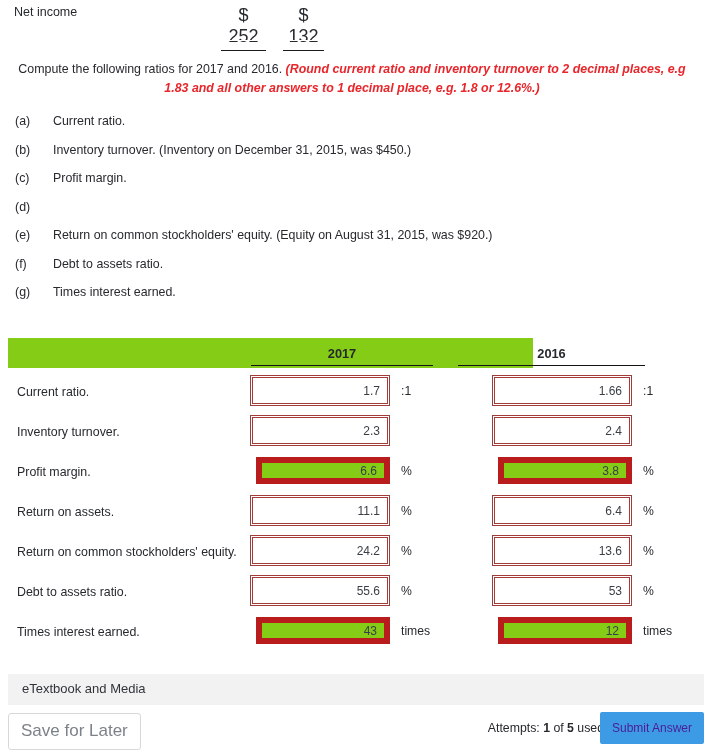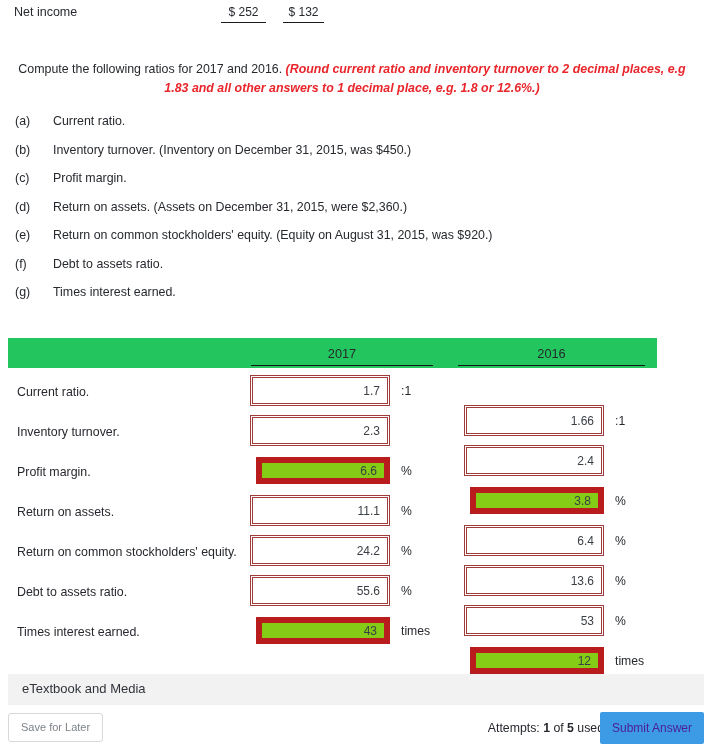--- a/index.html
+++ b/index.html
@@ -18,21 +18,21 @@
   .netincome-row {
     position: absolute; left: 0; top: 0;
     width: 712px; height: 32px;
   }
   .ni-label {
     position: absolute; left: 14px; top: 5px;
     font-size: 12.5px; color: #26292e;
   }
   .ni-val {
     position: absolute; top: 5px;
-    font-size: 12px; color: #26292e;
+    font-size: 18px; color: #26292e;
     border-bottom: 1.6px solid #1b1b1b;
     padding-bottom: 3px;
     text-align: center;
   }
   .ni-val.v1 { left: 221px; width: 45px; }
   .ni-val.v2 { left: 283px; width: 41px; }
 
   .topline {
     position: absolute; left: 0; top: 40px;
     width: 712px; height: 1px; background: #ffffff;
@@ -58,23 +58,24 @@
   }
   .qitem { position: relative; height: 28.5px; font-size: 12.4px; color: #26292e; }
   .qitem .ltr { position: absolute; left: 15px; top: 0; width: 30px; }
   .qitem .txt { position: absolute; left: 53px; top: 0; }
 
   
   .table { position: absolute; left: 0; top: 338px; width: 712px; }
 
   .thead {
     position: relative;
-    width: 649px; height: 30px;
+    width: 525px; height: 30px;
     margin-left: 8px;
-    background: #22c55e;
+    background: #84cc16;
+    font-weight: bold;
   }
   .th-year {
     position: absolute; bottom: 2px;
     font-size: 12.8px; color: #26292e;
     text-align: center;
     border-bottom: 1.7px solid #141414;
     padding-bottom: 4px;
   }
   .th-year.y2017 { left: 243px; width: 182px; }
   .th-year.y2016 { left: 450px; width: 187px; margin-top: 33px; }
@@ -87,21 +88,21 @@
   }
   .row-label {
     position: absolute; left: 17px; top: 8px;
     font-size: 12.4px; color: #26292e;
     white-space: nowrap;
   }
 
   
   .cell { position: absolute; top: 0; }
   .cell.c2017 { left: 252px; text-decoration: underline; }
-  .cell.c2016 { left: 466px; margin-top: 30px; }
+  .cell.c2016 { left: 494px; }
 
   .ansbox {
     width: 136px; height: 27px;
     font-family: "Liberation Sans", sans-serif;
     font-size: 12px;
     color: #3a3f45;
     text-align: right;
     padding: 0 7px 0 4px;
     outline: none;
   }
@@ -137,21 +138,21 @@
   .etext-bar span {
     position: absolute; left: 14px; top: 7px;
     font-size: 13px; color: #30343a;
   }
 
   .footer { position: absolute; left: 0; top: 712px; width: 712px; height: 41px; }
 
   .btn-save {
     position: absolute; left: 8px; top: 1px;
     padding: 7px 12px 8px 12px;
-    font-size: 11px;
+    font-size: 17px;
     color: #7c8288;
     background: #ffffff;
     border: 1px solid #d6d8da;
     border-radius: 3px;
     cursor: pointer;
     font-family: "Liberation Sans", sans-serif;
   }
   .attempts {
     position: absolute; right: 108px; top: 9px;
     font-size: 12.3px; color: #26292e;
@@ -194,21 +195,20 @@
     <div class="qitem">
       <span class="ltr">(b)</span>
       <span class="txt">Inventory turnover. (Inventory on December 31, 2015, was $450.)</span>
     </div>
     <div class="qitem">
       <span class="ltr">(c)</span>
       <span class="txt">Profit margin.</span>
     </div>
     <div class="qitem">
       <span class="ltr">(d)</span>
-      <span class="txt">Return on assets. (Assets on December 31, 2015, were $2,360.)</span>
     </div>
     <div class="qitem">
       <span class="ltr">(e)</span>
       <span class="txt">Return on common stockholders' equity. (Equity on August 31, 2015, was $920.)</span>
     </div>
     <div class="qitem">
       <span class="ltr">(f)</span>
       <span class="txt">Debt to assets ratio.</span>
     </div>
     <div class="qitem">

